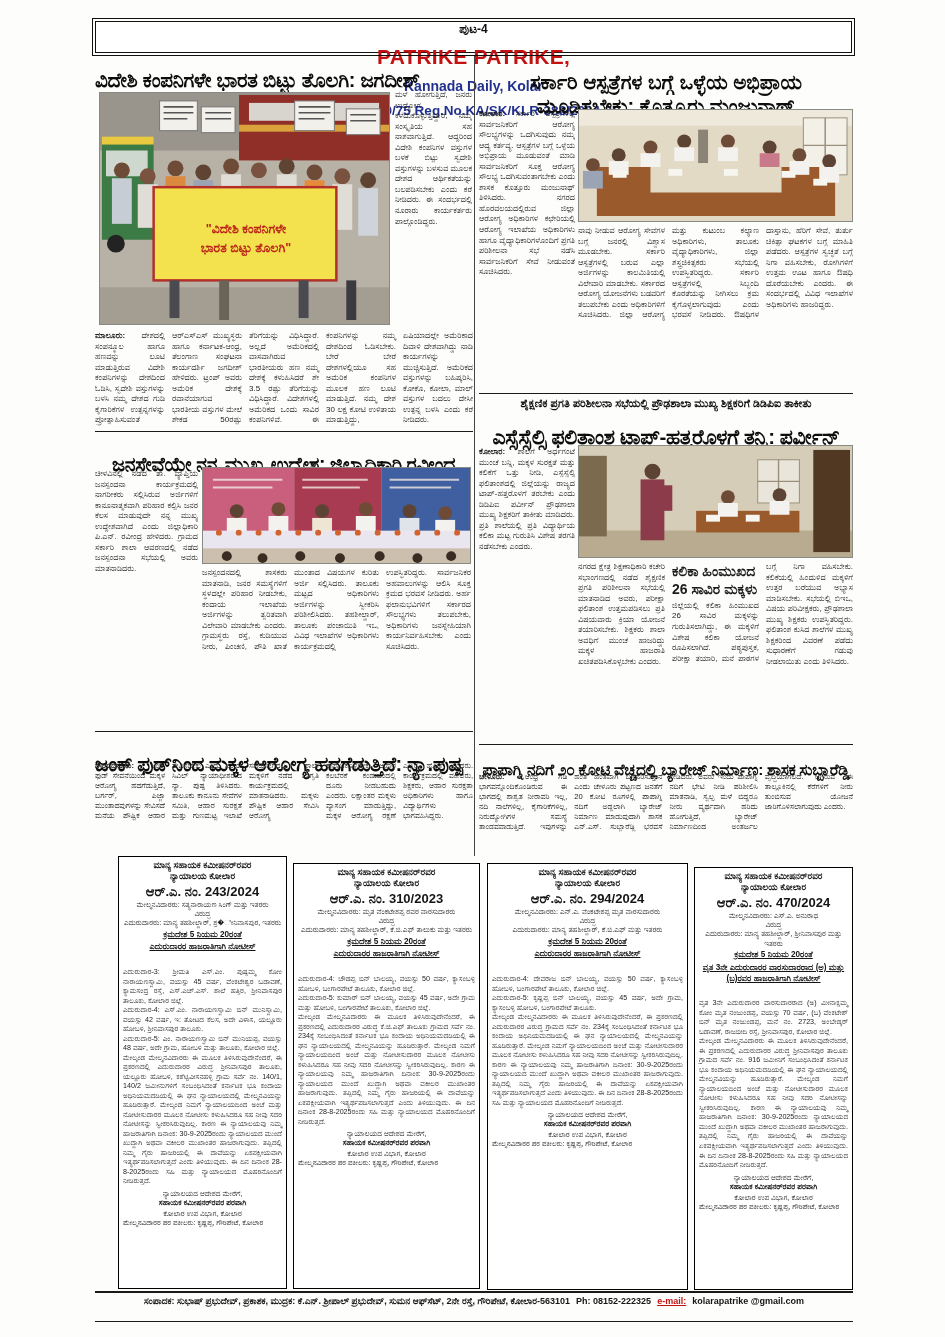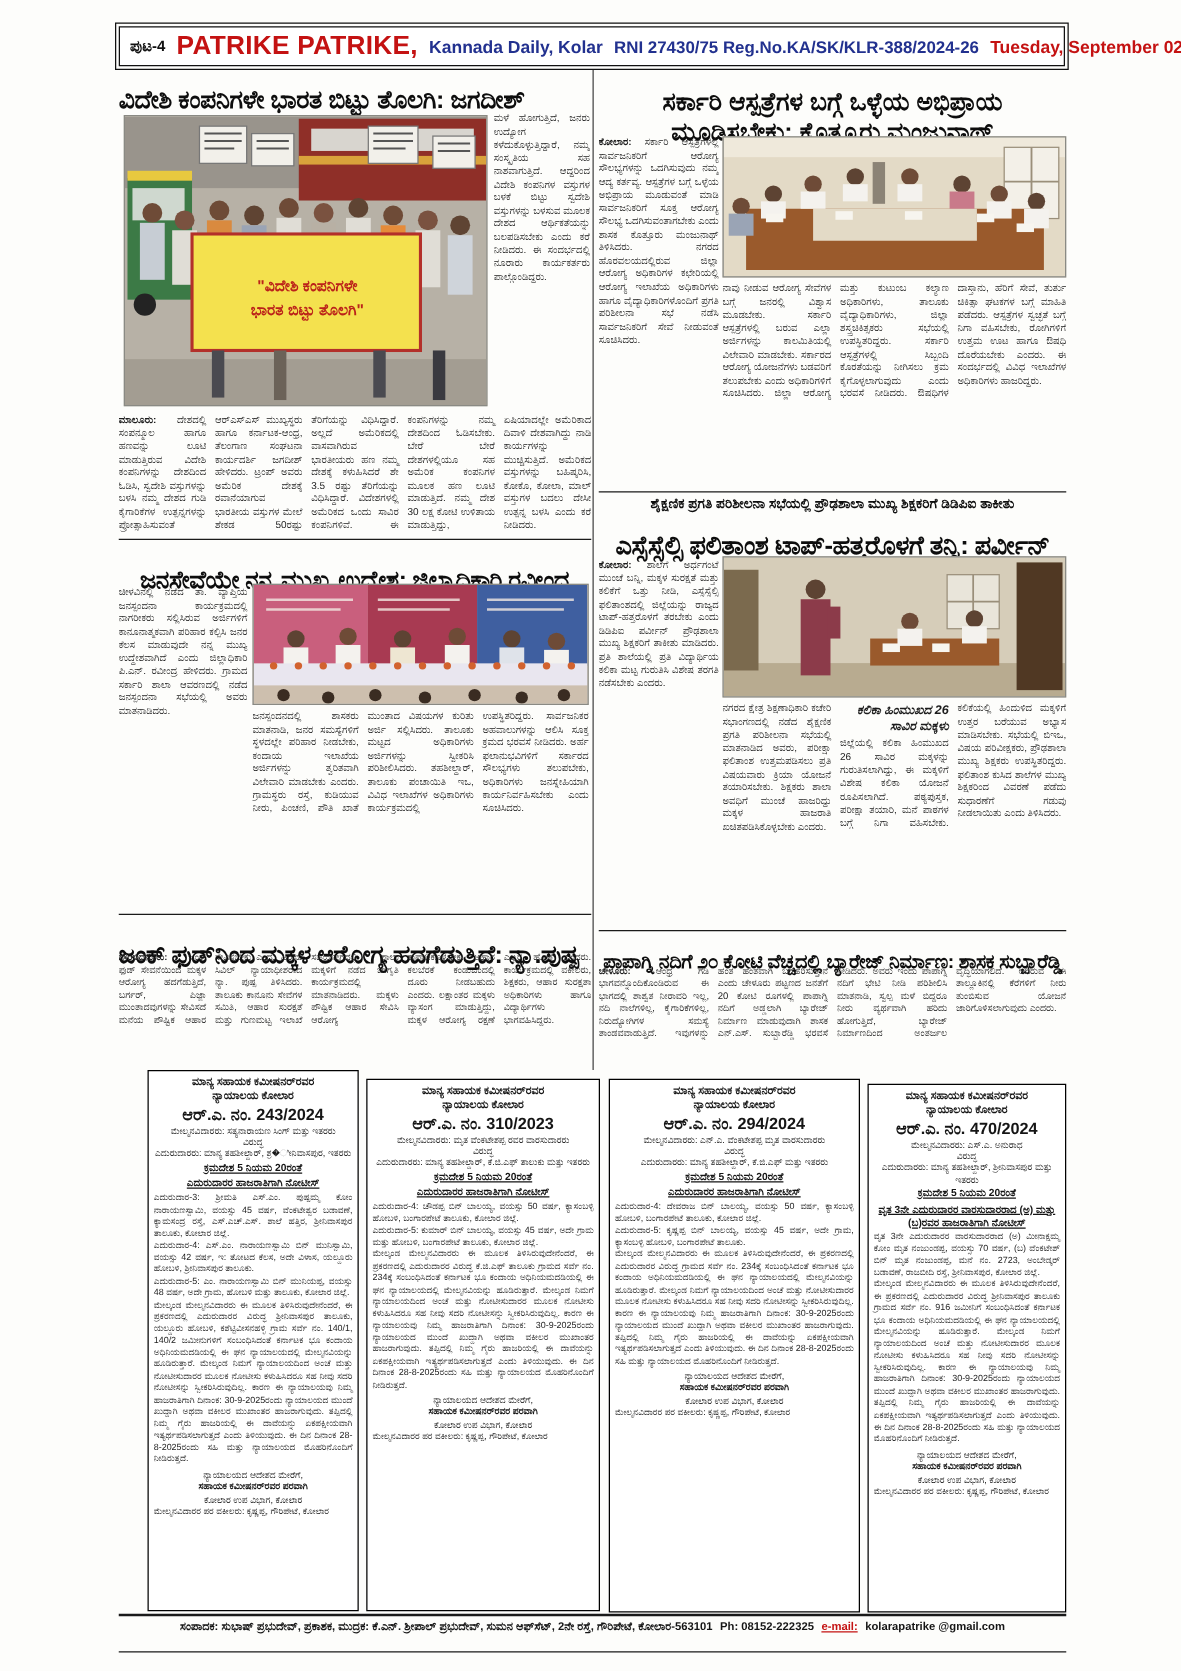--- a/index.html
+++ b/index.html
@@ -1,50 +1,50 @@
 <!DOCTYPE html>
 <html><head>
 <meta charset="utf-8">
 <style>
   html,body{margin:0;padding:0;background:#e9e7e2;}
   .sheet{position:relative;width:945px;height:1337px;background:#fdfdfb;margin:0 auto;
          font-family:"Liberation Sans","DejaVu Sans",sans-serif;color:#151515;overflow:hidden;}
   .abs{position:absolute;box-sizing:border-box;}
   
   .masthead{left:95px;top:21px;width:757px;height:32px;border:1.5px solid #111;outline:1px solid #111;outline-offset:2px;
-            display:flex;align-items:center;gap:9px;padding:0 8px;background:#fff;white-space:nowrap;}
+            display:flex;align-items:center;gap:9px;padding:0 8px;background:#fff;white-space:nowrap;flex-direction:column;}
   .m-page{font-weight:bold;font-size:12px;color:#111;}
   .m-name{font-weight:bold;font-size:21px;color:#c41212;letter-spacing:.2px;}
   .m-sub{font-weight:bold;font-size:14px;color:#22318f;text-align:right;}
   .m-rni{font-weight:bold;font-size:13.5px;color:#22318f;}
   .m-date{font-weight:bold;font-size:14px;color:#c41212;margin-left:auto;}
   
   .hr{background:#1a1a1a;height:1px;}
   .vdiv{width:1px;background:#444;}
   
   .hl{font-weight:bold;color:#0d0d0d;}
   .body-txt{font-size:8px;line-height:1.32;text-align:justify;overflow:hidden;color:#1c1c1c;}
   .cols3{column-count:3;column-gap:7px;}
   .cols4{column-count:4;column-gap:7px;}
   .cols5{column-count:5;column-gap:7px;}
   .dateline{font-weight:bold;}
   .photo{border:1px solid #8a8a84;overflow:hidden;background:#cfcac0;}
   .photo svg{display:block;width:100%;height:100%;}
   .banner-overlay{position:absolute;left:19%;top:43%;width:63%;height:40%;display:flex;flex-direction:column;
                   align-items:center;justify-content:center;text-align:center;
                   color:#bb221a;font-weight:bold;font-size:12.5px;line-height:1.5;}
-  .col-sub{font-weight:bold;text-align:right;font-size:10px;margin:2px 0;font-style:italic;}
+  .col-sub{font-weight:bold;text-align:left;font-size:14px;margin:2px 0;}
   
   .notice{border:1.5px solid #000;background:#fff;padding:3px 4px;overflow:hidden;}
   .n-t{font-weight:bold;text-align:center;font-size:8.8px;line-height:1.3;}
   .n-case{text-align:center;font-size:13px;font-weight:bold;margin-top:1px;}
   .n-p{text-align:center;font-size:7.3px;line-height:1.3;}
   .n-vs{text-align:center;font-size:7.3px;}
   .n-h{text-align:center;font-weight:bold;text-decoration:underline;font-size:8.2px;margin:2px 0 1px 0;line-height:1.3;}
-  .n-b{text-align:justify;font-size:7.15px;line-height:1.33;white-space:pre-line;margin-top:1px;color:#1c1c1c;}
+  .n-b{text-align:justify;font-size:7.15px;line-height:1.33;white-space:pre-line;margin-top:15px;color:#1c1c1c;}
   .n-sign{text-align:center;font-size:7.3px;margin-top:2px;}
   .n-sign-b{text-align:center;font-size:7.4px;font-weight:bold;}
   .n-law{font-size:7.1px;margin-top:1px;}
   
   .footer{display:flex;justify-content:center;align-items:flex-start;gap:6px;font-size:9px;white-space:nowrap;}
   .f-kn{font-weight:bold;}
   .f-ph{font-weight:bold;}
   .f-em-label{color:#c41212;font-weight:bold;text-decoration:underline;}
   .f-em{font-weight:bold;}
 </style>

